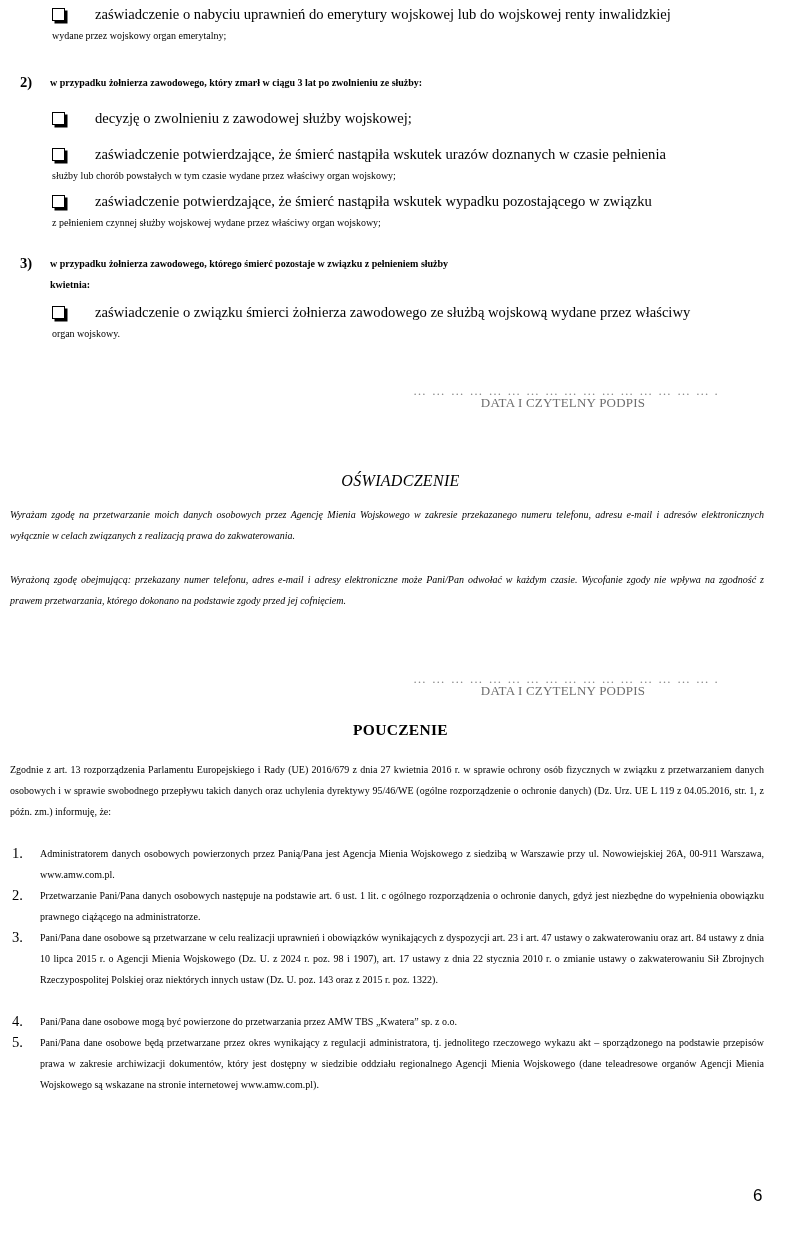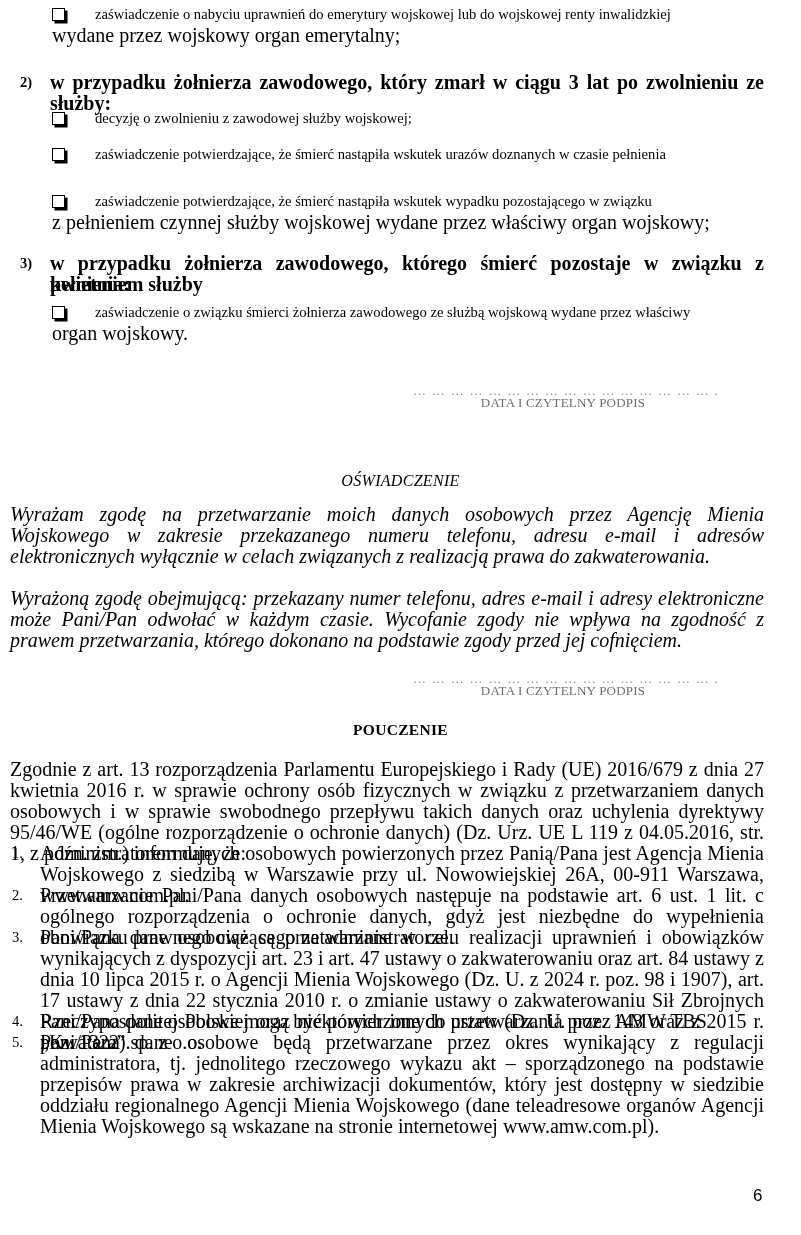--- a/index.html
+++ b/index.html
@@ -19,21 +19,21 @@
     position: absolute;
     left: 0; top: 0;
     width: 801px;
     height: 1235px;
     overflow: hidden;
   }
 
   
   .txt {
     position: absolute;
-    font-size: 20px;
+    font-size: 10px;
     line-height: 21px;
     text-align: justify;
     text-justify: inter-word;
   }
   .txt.bold { font-weight: bold; }
   .txt.ital { font-style: italic; }
 
   
   .cb-item {
     position: absolute;
@@ -135,20 +135,23 @@
   <div class="marker" style="left:20px; top:72px;">2)</div>
   <div class="txt bold" style="left:50px; top:72px; width:714px;">w przypadku żołnierza zawodowego, który zmarł w ciągu 3 lat po zwolnieniu ze służby:</div>
 
   <div class="cb-item" style="left:52px; top:108px; width:712px; text-align:left;">
     <span class="checkbox"></span><span class="cb-gap"></span><span>decyzję o zwolnieniu z zawodowej służby wojskowej;</span>
   </div>
 
   <div class="cb-item" style="left:52px; top:144px; width:712px;">
     <span class="checkbox"></span><span class="cb-gap"></span><span>zaświadczenie potwierdzające, że śmierć nastąpiła wskutek urazów doznanych w czasie pełnienia</span>
   </div>
+  <div class="txt" style="left:52px; top:165px; width:712px; text-align:left;">
+    <span>służby lub chorób powstałych w tym czasie wydane przez właściwy organ wojskowy;</span>
+  </div>
 
   <div class="cb-item" style="left:52px; top:191px; width:712px;">
     <span class="checkbox"></span><span class="cb-gap"></span><span>zaświadczenie potwierdzające, że śmierć nastąpiła wskutek wypadku pozostającego w związku</span>
   </div>
   <div class="txt" style="left:52px; top:212px; width:712px; text-align:left;">
     <span>z pełnieniem czynnej służby wojskowej wydane przez właściwy organ wojskowy;</span>
   </div>
 
   <div class="marker" style="left:20px; top:253px;">3)</div>
   <div class="txt bold" style="left:50px; top:253px; width:714px;">w przypadku żołnierza zawodowego, którego śmierć pozostaje w związku z pełnieniem służby</div>
@@ -163,21 +166,21 @@
 
   <div class="sig" style="left:413px; top:385px; width:300px;">
     <span class="leader">… … … … … … … … … … … … … … … … .</span>
     <span class="caption">DATA I CZYTELNY PODPIS</span>
   </div>
 
   <div class="h-osw" style="left:0px; top:472px;">OŚWIADCZENIE</div>
 
   <div class="txt ital" style="left:10px; top:504px; width:754px;">Wyrażam zgodę na przetwarzanie moich danych osobowych przez Agencję Mienia Wojskowego w zakresie przekazanego numeru telefonu, adresu e-mail i adresów elektronicznych wyłącznie w celach związanych z realizacją prawa do zakwaterowania.</div>
 
-  <div class="txt ital" style="left:10px; top:588px; width:754px;">Wyrażoną zgodę obejmującą: przekazany numer telefonu, adres e-mail i adresy elektroniczne może Pani/Pan odwołać w każdym czasie. Wycofanie zgody nie wpływa na zgodność z prawem przetwarzania, którego dokonano na podstawie zgody przed jej cofnięciem.</div>
+  <div class="txt ital" style="left:10px; top:569px; width:754px;">Wyrażoną zgodę obejmującą: przekazany numer telefonu, adres e-mail i adresy elektroniczne może Pani/Pan odwołać w każdym czasie. Wycofanie zgody nie wpływa na zgodność z prawem przetwarzania, którego dokonano na podstawie zgody przed jej cofnięciem.</div>
 
   <div class="sig" style="left:413px; top:673px; width:300px;">
     <span class="leader">… … … … … … … … … … … … … … … … .</span>
     <span class="caption">DATA I CZYTELNY PODPIS</span>
   </div>
 
   <div class="h-pou" style="left:0px; top:721px;">POUCZENIE</div>
 
   <div class="txt" style="left:10px; top:759px; width:754px;">Zgodnie z art. 13 rozporządzenia Parlamentu Europejskiego i Rady (UE) 2016/679 z dnia 27 kwietnia 2016 r. w sprawie ochrony osób fizycznych w związku z przetwarzaniem danych osobowych i w sprawie swobodnego przepływu takich danych oraz uchylenia dyrektywy 95/46/WE (ogólne rozporządzenie o ochronie danych) (Dz. Urz. UE L 119 z 04.05.2016, str. 1, z późn. zm.) informuję, że:</div>
 

